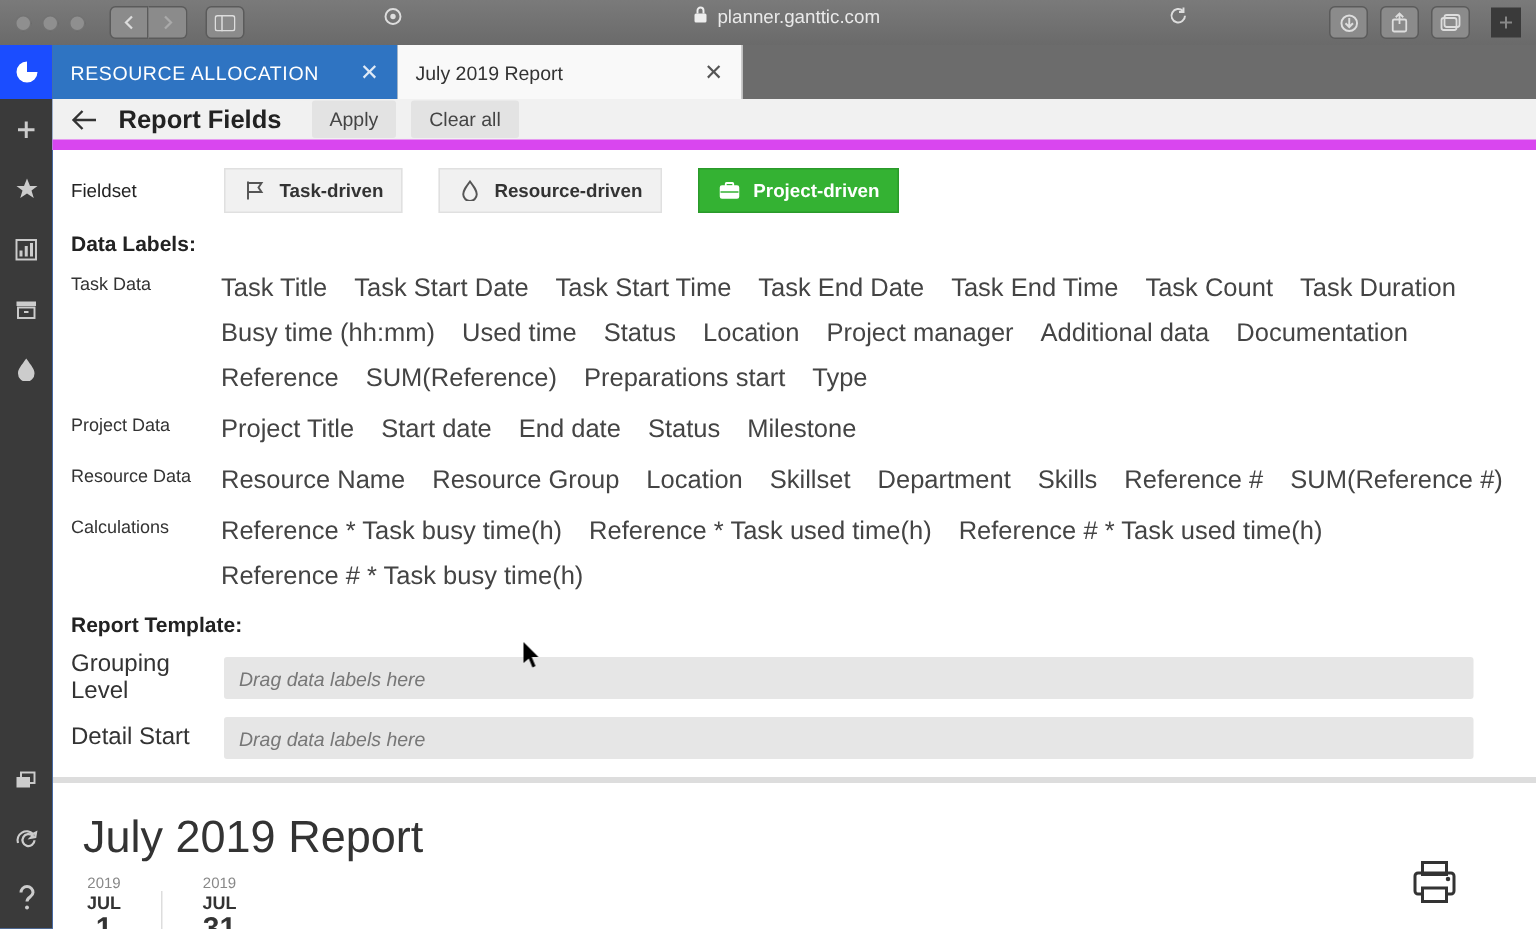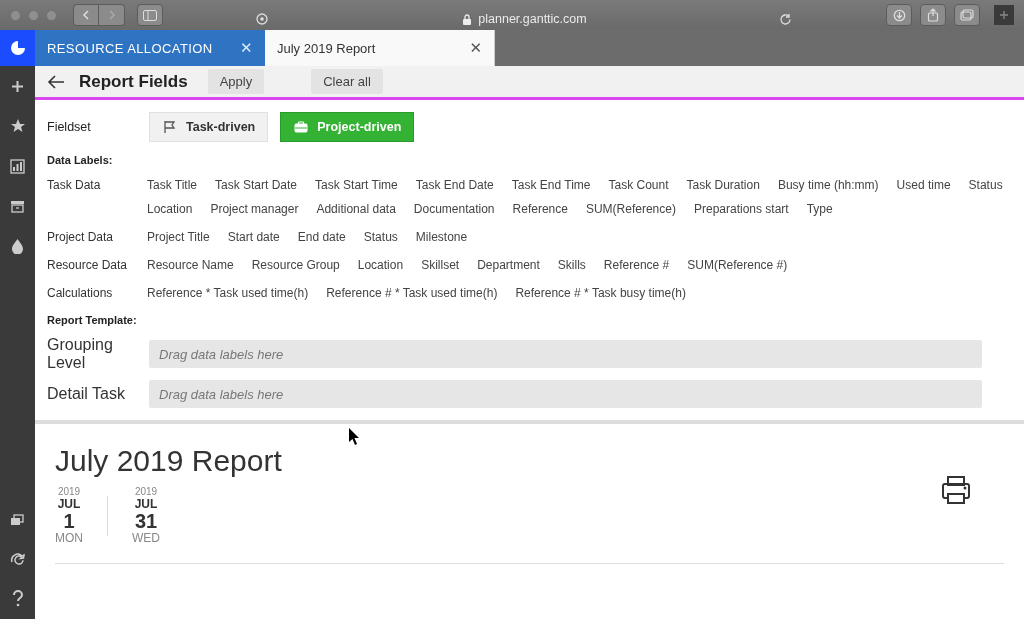--- a/index.html
+++ b/index.html
@@ -8,21 +8,21 @@
   
   .browser-chrome { height: 30px; background: linear-gradient(#7a7a7a,#6a6a6a); display: flex; align-items: center; padding: 0 10px; gap: 8px; color: #ddd; }
   .traffic { display: flex; gap: 7px; align-items: center; margin-right: 8px; }
   .traffic span { width: 11px; height: 11px; border-radius: 50%; background: #8f8f8f; display:inline-block; border:1px solid rgba(0,0,0,0.2); }
   .nav-arrows { display:flex; gap:0; }
   .nav-btn { width: 26px; height: 22px; background: #8b8b8b; border:1px solid #5b5b5b; display:flex; align-items:center; justify-content:center; color:#ccc; }
   .nav-btn.left { border-radius: 4px 0 0 4px; }
   .nav-btn.right { border-radius: 0 4px 4px 0; border-left:0; }
   .nav-btn.disabled { color:#999; }
   .tab-btn { width: 26px; height: 22px; background: #8b8b8b; border:1px solid #5b5b5b; border-radius:4px; display:flex; align-items:center; justify-content:center; color:#ccc; margin-left:4px;}
-  .url-bar { flex:1; display:flex; align-items:flex-end; justify-content:center; gap:6px; margin: 0 80px; height:22px; color:#eaeaea; font-size:12.5px; position: relative;}
+  .url-bar { flex:1; display:flex; align-items:flex-start; justify-content:center; gap:6px; margin: 0 80px; height:22px; color:#eaeaea; font-size:12.5px; position: relative;}
   .url-reload-icon { position: absolute; left: 4px; color:#ddd; }
   .url-lock { color:#eee; }
   .url-refresh { position:absolute; right:6px; }
   .right-icons { display:flex; gap:8px; }
   .chrome-ic { width:26px; height:22px; background:#8b8b8b; border:1px solid #5b5b5b; border-radius:4px; display:flex; align-items:center; justify-content:center; color:#ddd; font-size:12px;}
   .plus-tab { width:20px; height:20px; background:#3a3a3a; display:flex; align-items:center; justify-content:center; color:#888; margin-left:6px;}
   
   
   .workspace { display:flex; height: calc(619px - 30px); }
   
@@ -35,45 +35,45 @@
   
   .content { flex:1; background:#3b82f6; display:flex; flex-direction:column; min-width:0; }
   .apptabs { height: 36px; background:#6c6c6c; display:flex; align-items:stretch;}
   .atab { display:flex; align-items:center; padding: 0 12px; font-size:13px; gap: 10px; min-width: 230px; justify-content:space-between; cursor:pointer;}
   .atab.blue { background:#2f74c2; color:#fff; letter-spacing: .4px; font-weight:500;}
   .atab.white { background:#f9f9f9; color:#333; border-right:1px solid #ccc;}
   .atab .close { color: rgba(255,255,255,.85); font-size:15px; }
   .atab.white .close { color:#555; }
   
   
-  .header { height:34px; background:#f1f1f1; border-bottom:3px solid #d946ef; display:flex; align-items:center; gap:10px; padding: 0 8px;}
+  .header { height:34px; background:#f1f1f1; border-bottom:7px solid #d946ef; display:flex; align-items:center; gap:10px; padding: 0 8px;}
   .back-arrow { width:26px; height:26px; display:flex; align-items:center; justify-content:center; color:#333; cursor:pointer;}
   .header-title { font-size:17px; font-weight:700; color:#222; }
-  .hbtn { background:#e3e3e3; color:#444; padding: 5px 12px; font-size:13px; border:none; border-radius:2px; cursor:pointer;margin-left:37px;}
+  .hbtn { background:#e3e3e3; color:#444; padding: 5px 12px; font-size:13px; border:none; border-radius:2px; cursor:pointer;}
   .hbtn:first-of-type { margin-left: 10px;}
   
   
   .main { flex:1; overflow:auto; background:#fff; }
   .pad { padding: 12px 12px 0 12px; }
   
   .row { display:flex; align-items:center; gap: 18px; margin-bottom: 10px;}
   .row-label { width: 84px; font-size:12.5px; color:#222; }
   
   .fieldset-btn { display:inline-flex; align-items:center; gap:8px; padding: 6px 12px; background:#f1f1f1; border:1px solid #e0e0e0; font-size:12.5px; color:#333; cursor:pointer; font-weight:600;}
   .fieldset-btn.active { background:#34b233; color:#fff; border-color:#2a9a2a;justify-content:space-between;}
   .fieldset-btn .fic { width:16px; height:16px; display:flex; align-items:center; justify-content:center; }
   .fieldset-btn.active .fic svg { stroke:#fff; fill:#fff;}
   
-  .section-title { font-size:11px; font-weight:700; color:#222; margin: 12px 0 10px; }
+  .section-title { font-size:14px; font-weight:700; color:#222; margin: 12px 0 10px; }
   
   .labels-grid { display:flex; flex-direction:column; gap: 10px; justify-content: space-between; }
   .labels-row { display:flex; gap: 14px; align-items:flex-start;}
   .labels-row .cat { width: 84px; font-size:12px; color:#333; padding-top:2px;}
   .labels-row .tags { flex:1; display:flex; flex-wrap:wrap; gap: 6px 14px; }
-  .tag { font-size:12px; color:#444; padding: 2px 2px; cursor:grab; white-space:nowrap;}
+  .tag { font-size:17px; color:#444; padding: 2px 2px; cursor:grab; white-space:nowrap;}
   
   .template-row { display:flex; align-items:center; gap: 10px; margin-top: 8px;}
   .template-row .tlabel { width: 92px; font-size:16px; color:#333;}
   .dropzone { flex:1; height:28px; background:#e6e6e6; border-radius:2px; display:flex; align-items:center; padding: 0 10px; color:#777; font-size:13px; font-style:italic; margin-right: 30px;}
   
   .divider { height: 4px; background: #ddd; margin-top: 12px;}
   
   
   .report { padding: 20px 20px 0 20px; position: relative;}
   .report-title { font-size: 30px; font-weight:400; color:#333; margin-bottom: 8px;}
@@ -245,28 +245,36 @@
       </div>
       <div class="header-title">Report Fields</div>
       <button class="hbtn">Apply</button>
       <button class="hbtn">Clear all</button>
     </div>
 
     <div class="main">
       <div class="pad">
         <div class="row">
           <div class="row-label">Fieldset</div>
-          <div style="display:flex; gap:12px;">
+          <div style="display:flex; gap:24px;">
             <div class="fieldset-btn">
               <span class="fic">
                   <svg width="14" height="14" viewBox="0 0 14 14">
                     <path d="M2 1 V13 M2 2 H11 L9 5 L11 8 H2" fill="none" stroke="#555" stroke-width="1.3"></path>
                   </svg>
                 </span>
               <span>Task-driven</span>
+            </div>
+            <div class="fieldset-btn">
+              <span class="fic">
+                  <svg width="12" height="14" viewBox="0 0 12 14">
+                    <path d="M6 1 C3 5 1.5 7 1.5 9.5 a4.5 4.5 0 0 0 9 0 C10.5 7 9 5 6 1 Z" fill="none" stroke="#555" stroke-width="1.3"></path>
+                  </svg>
+                </span>
+              <span>Resource-driven</span>
             </div>
             <div class="fieldset-btn active">
               <span class="fic">
                   <svg width="14" height="12" viewBox="0 0 14 12">
                     <rect x="1" y="3" width="12" height="8" rx="1" fill="#fff"></rect>
                     <rect x="4.5" y="1" width="5" height="2.5" rx="0.5" fill="none" stroke="#fff" stroke-width="1.2"></rect>
                     <line x1="1" y1="7" x2="13" y2="7" stroke="#34b233" stroke-width="1"></line>
                   </svg>
                 </span>
               <span>Project-driven</span>
@@ -319,37 +327,38 @@
                 <span class="tag">Skillset</span>
                 <span class="tag">Department</span>
                 <span class="tag">Skills</span>
                 <span class="tag">Reference #</span>
                 <span class="tag">SUM(Reference #)</span>
               </div>
           </div>
           <div class="labels-row">
             <div class="cat">Calculations</div>
             <div class="tags" id="tags-calc">
+                <span class="tag">Reference * Task busy time(h)</span>
                 <span class="tag">Reference * Task used time(h)</span>
                 <span class="tag">Reference # * Task used time(h)</span>
                 <span class="tag">Reference # * Task busy time(h)</span>
               </div>
           </div>
         </div>
 
         <div class="section-title">Report Template:</div>
 
         <div class="template-row">
           <div class="tlabel">Grouping Level</div>
           <div class="dropzone">
               <span>Drag data labels here</span>
             </div>
         </div>
         <div class="template-row">
-          <div class="tlabel">Detail Task</div>
+          <div class="tlabel">Detail Start</div>
           <div class="dropzone">
               <span>Drag data labels here</span>
             </div>
         </div>
       </div>
 
       <div class="divider"></div>
 
       <div class="report">
         <div class="report-title">July 2019 Report</div>

